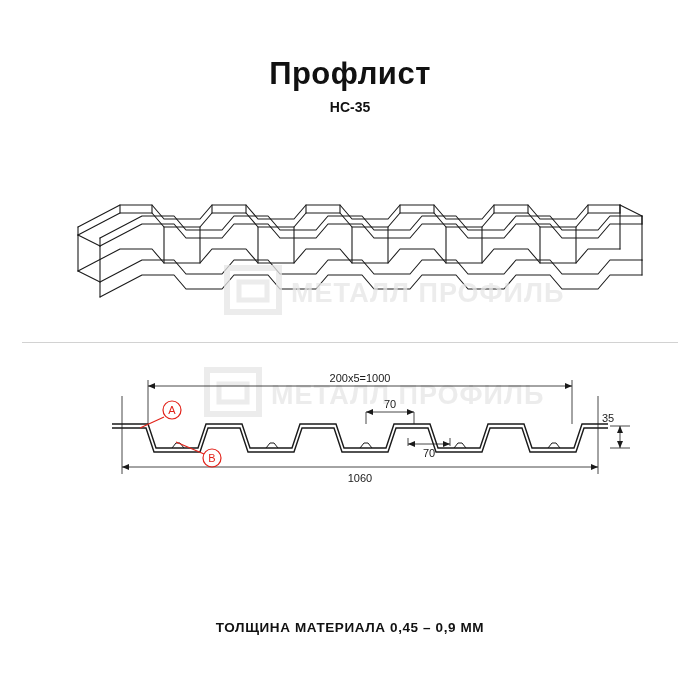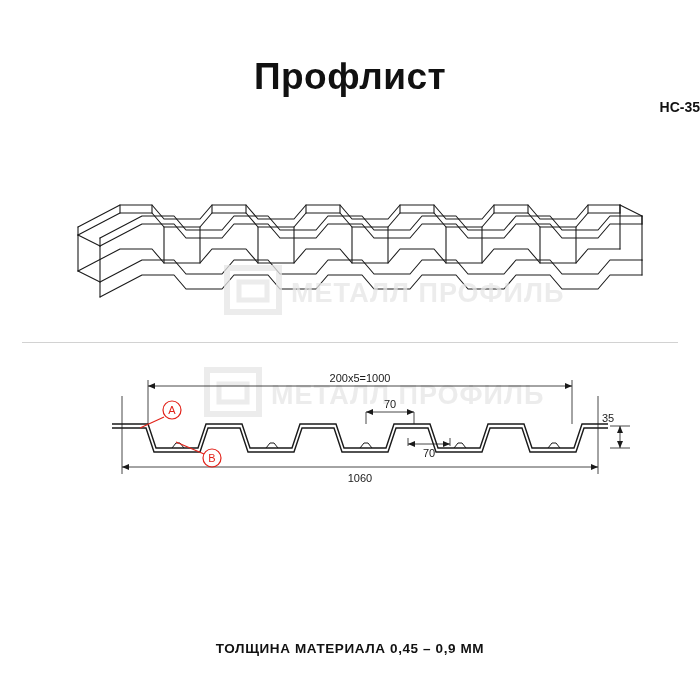--- a/index.html
+++ b/index.html
@@ -20,31 +20,31 @@
     left: 0; top: 0;
     width: 700px;
     height: 700px;
   }
   .title {
     position: absolute;
     left: 0;
     top: 56px;
     width: 700px;
     text-align: center;
-    font-size: 37px;
+    font-size: 31px;
     font-weight: bold;
     letter-spacing: 0.5px;
     color: #111;
   }
   .subtitle {
     position: absolute;
     left: 0;
     top: 99px;
     width: 700px;
-    text-align: right;
+    text-align: center;
     font-size: 14px;
     font-weight: bold;
     color: #111;
   }
   .divider {
     position: absolute;
     left: 22px;
     top: 342px;
     width: 656px;
     height: 1px;
@@ -53,21 +53,20 @@
   .footer-note {
     position: absolute;
     left: 0;
     top: 620px;
     width: 700px;
     text-align: center;
     font-size: 13.5px;
     font-weight: bold;
     letter-spacing: 0.6px;
     color: #111;
-    margin-top: 21px;
   }
   .iso-wrap {
     position: absolute;
     left: 60px;
     top: 175px;
     width: 580px;
     height: 145px;
   }
   .section-wrap {
     position: absolute;

